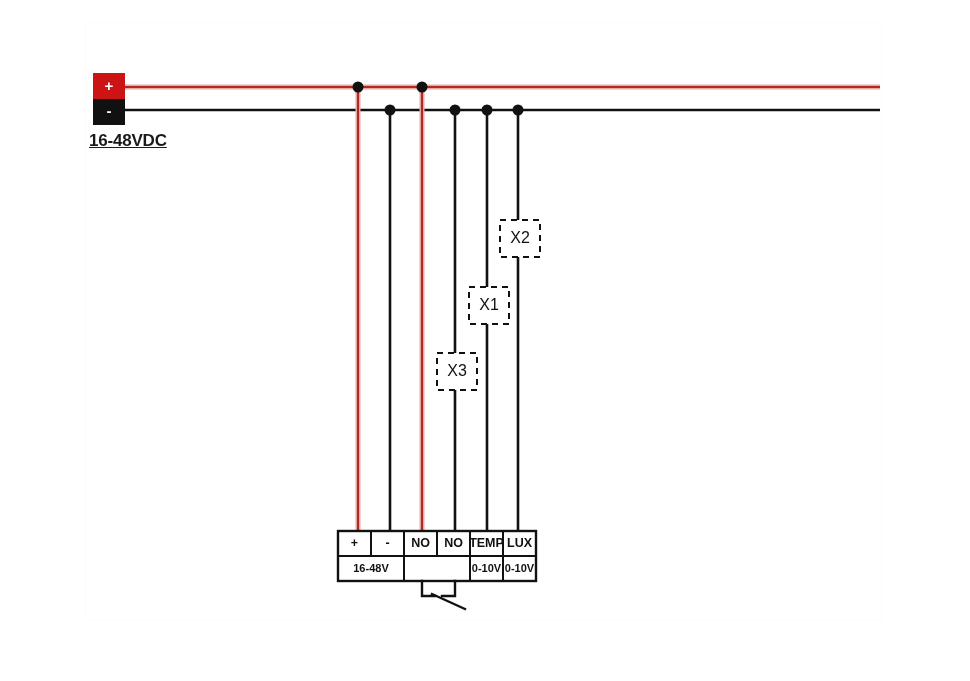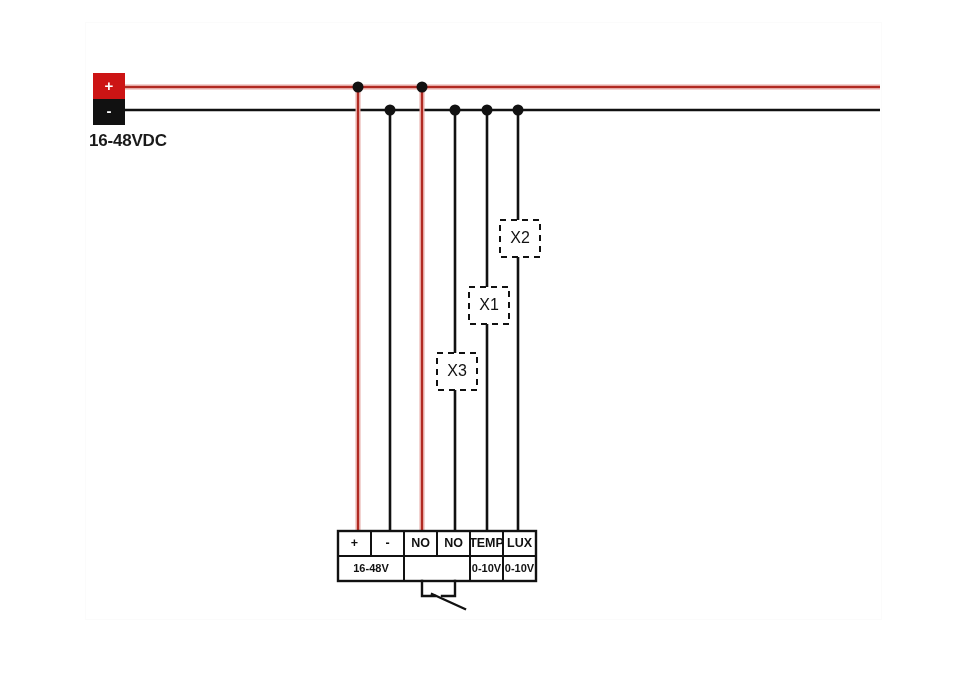--- a/index.html
+++ b/index.html
@@ -36,20 +36,21 @@
     height: 681px;
     overflow: visible;
   }
   .src-label {
     position: absolute;
     font-size: 17px;
     font-weight: 600;
     color: #1a1a1a;
     letter-spacing: -0.2px;
     white-space: nowrap;
+    text-decoration: underline;
   }
   .term-text {
     font-family: "Liberation Sans", sans-serif;
     fill: #111111;
     text-anchor: middle;
     dominant-baseline: middle;
   }
   .term-top {
     font-size: 12.5px;
     font-weight: 600;

